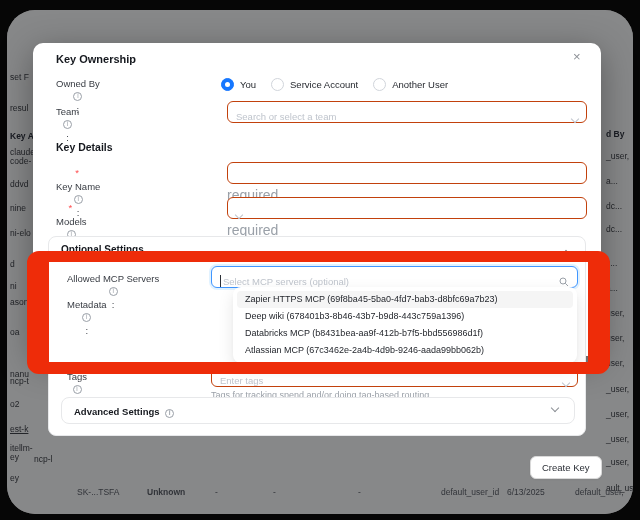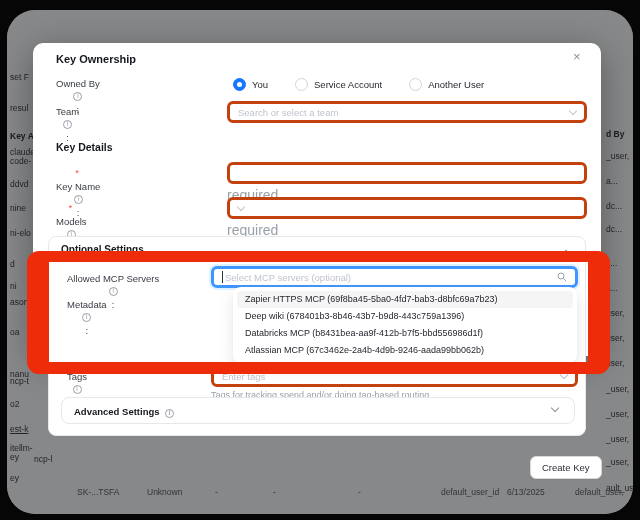--- a/index.html
+++ b/index.html
@@ -26,33 +26,33 @@
   .mtitle { left:23px; top:10px; font-size:11px; font-weight:bold; color:#15181e; }
   .mclose { left:540px; top:6px; font-size:13px; color:#8c9096; cursor:default; }
   .lbl { font-size:9.5px; color:#383c43; white-space:nowrap; display:flex; align-items:center; gap:3px;flex-direction:column; }
   .heading { font-size:10.5px; font-weight:bold; color:#15181e; }
   .req { color:#ff4d4f; margin-right:2px; font-size:9.5px; }
   .info-i { display:inline-flex; align-items:center; justify-content:center;
             width:9px; height:9px; border:1px solid #9aa0a8; border-radius:50%;
             font-size:6.5px; line-height:1; color:#9aa0a8; }
   .colon { color:#383c43; }
 
-  .field { background:#fff; border:3px solid #c2410c; border-radius:6px; height:22px;
-           display:flex; align-items:center; padding:0 8px; font-size:9.5px; }
+  .field { background:#fff; border:1px solid #c2410c; border-radius:6px; height:22px;
+           display:flex; align-items:flex-end; padding:0 8px; font-size:9.5px; }
   .field .ph { color:#bfc4cc; flex:1 1 auto; white-space:nowrap; overflow:hidden; }
   .field.focused { border-color:#4096ff; box-shadow:0 0 0 2px rgba(5,145,255,0.12); }
   .caret { width:1px; height:12px; background:#2b2f36; margin-right:2px; }
   .chev { width:6px; height:6px; border-right:1.4px solid #bfc4cc; border-bottom:1.4px solid #bfc4cc;
           transform:rotate(45deg); margin-top:-3px; flex:0 0 auto; }
   .chev.dark { border-color:#8c9096; }
   .chev.up { transform:rotate(-135deg); margin-top:3px; }
   .required-note { font-size:14px; color:#9aa0a8; }
 
   .radio-row { display:flex; align-items:center; gap:15px; height:14px; }
-  .radio-opt { display:flex; align-items:center; gap:6px;margin-left:12px; }
+  .radio-opt { display:flex; align-items:center; gap:6px; }
   .radio-dot { width:13px; height:13px; border-radius:50%; border:1px solid #d1d5db; background:#fff;
                display:flex; align-items:center; justify-content:center; }
   .radio-opt.on .radio-dot { background:#1677ff; border-color:#1677ff; }
   .radio-opt.on .radio-dot::after { content:""; width:5px; height:5px; border-radius:50%; background:#fff; }
   .radio-lbl { font-size:9.5px; color:#26292f; }
 
   .panel { border:1px solid #e7e8ea; border-radius:8px; background:#fff; }
   .panel-head-text { font-size:10px; font-weight:bold; color:#15181e; }
 
   .dropdown { position:absolute; left:200px; top:244px; width:344px; z-index:20;
@@ -116,21 +116,21 @@
         <span class="frag right" style="top: 348px;">user,</span>
         <span class="frag right" style="top: 374px;">_user,</span>
         <span class="frag right" style="top: 399px;">_user,</span>
         <span class="frag right" style="top: 424px;">_user,</span>
         <span class="frag right" style="top: 447px;">_user,</span>
         <span class="frag right" style="top: 473px;">ault_user,</span>
       </div>
     <div>
 
     <span class="frag bottomrow" style="left: 70px;">SK-...TSFA</span>
-        <span class="frag bottomrow" style="left: 140px;">Unknown</span>
+        <span class="frag bottomrow" style="left: 140px; font-weight: bold;">Unknown</span>
         <span class="frag bottomrow" style="left: 208px;">-</span>
         <span class="frag bottomrow" style="left: 266px;">-</span>
         <span class="frag bottomrow" style="left: 351px;">-</span>
         <span class="frag bottomrow" style="left: 434px;">default_user_id</span>
         <span class="frag bottomrow" style="left: 500px;">6/13/2025</span>
         <span class="frag bottomrow" style="left: 568px;">default_user,</span>
       </div>
     <div class="overlay"></div>
   </div>
 

